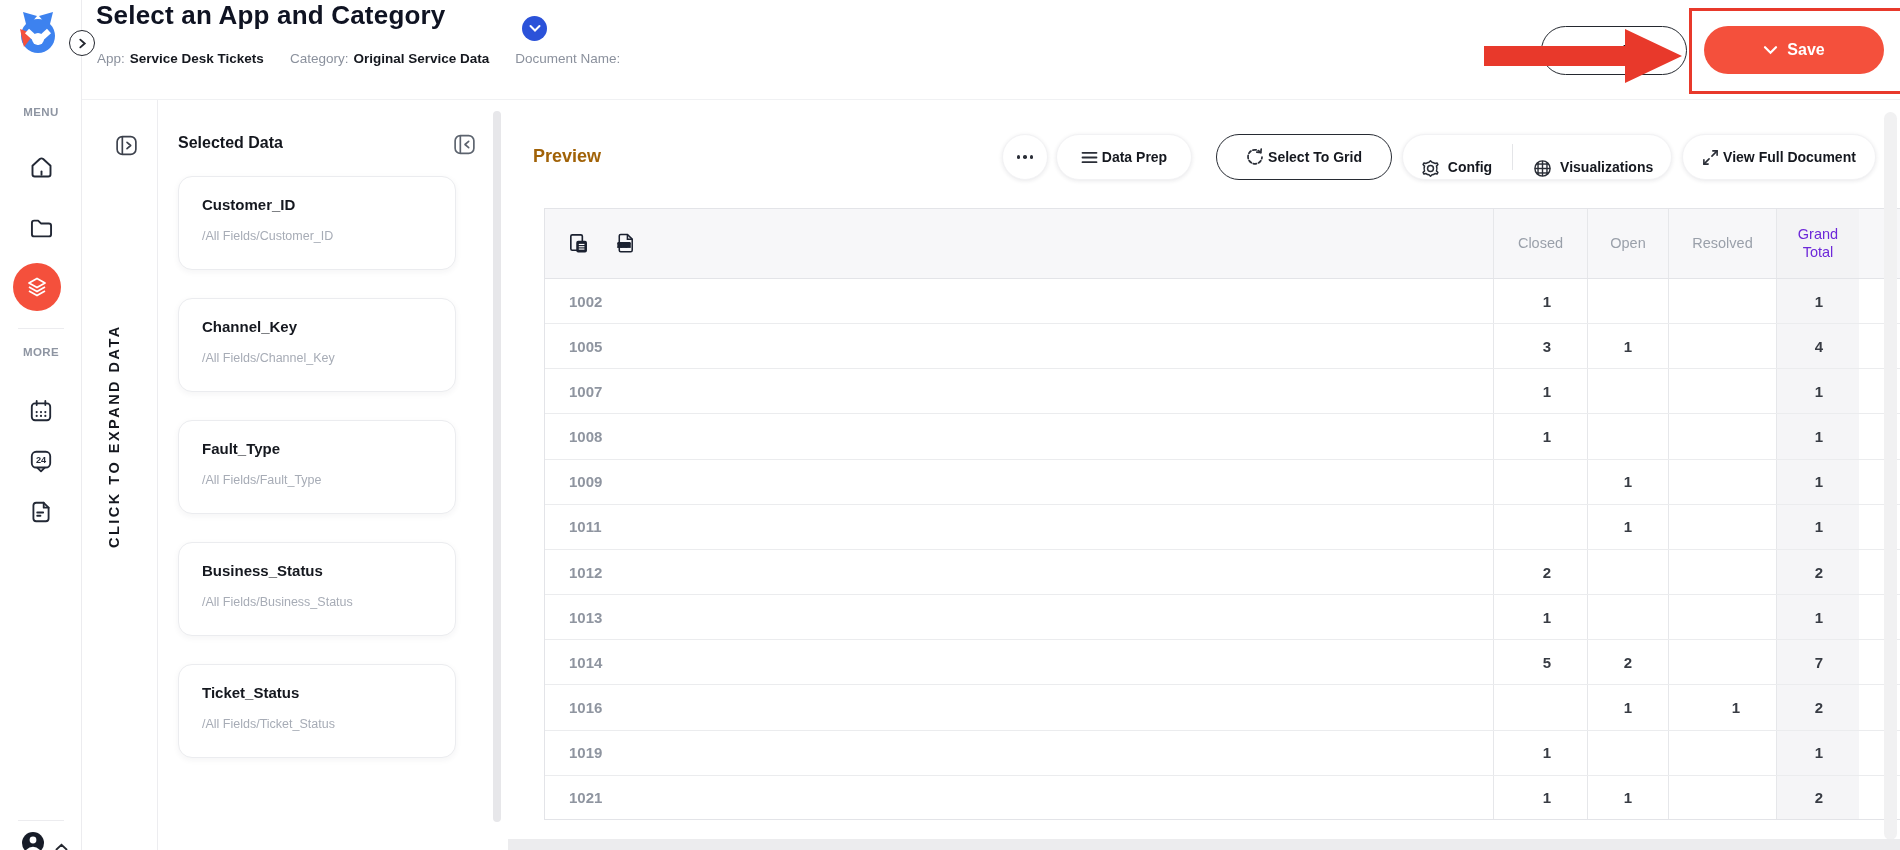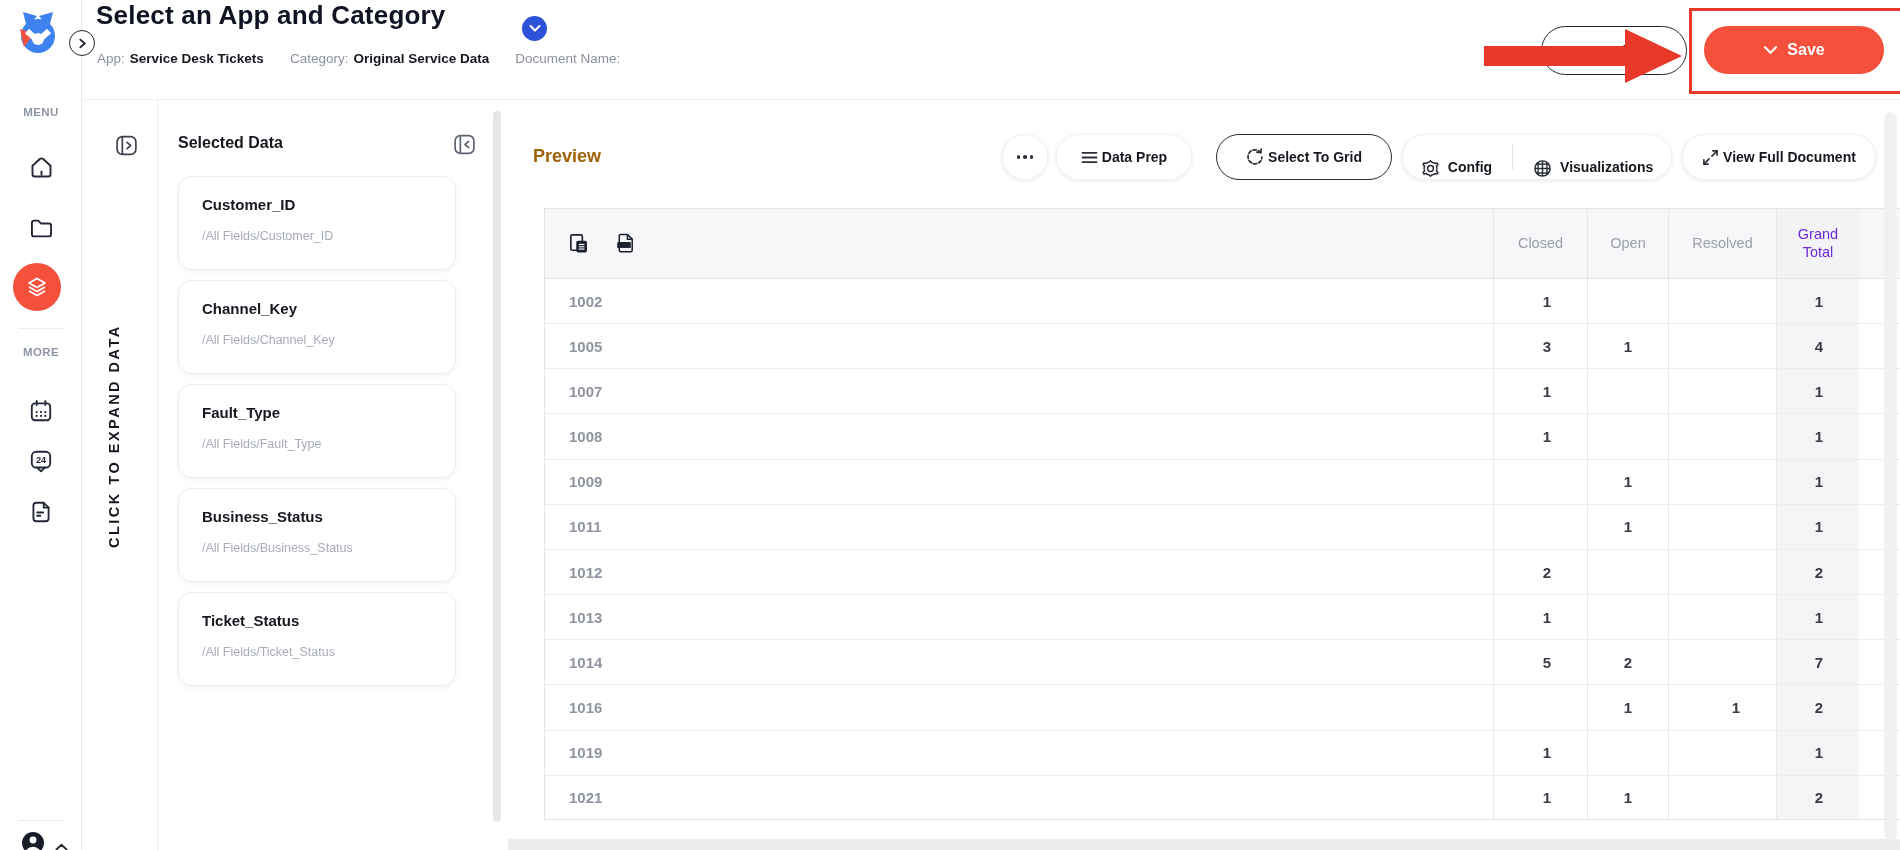--- a/index.html
+++ b/index.html
@@ -34,21 +34,21 @@
   
   .rail { position:absolute; left:82px; top:100px; width:76px; height:750px; background:#fff; border-right:1px solid #ededf0; }
   .rail-icon { position:absolute; left:32px; top:33px; cursor:pointer; color:#3c414c; }
   .rail-text { position:absolute; left:24px; top:108px; height:340px; writing-mode:vertical-rl; transform:rotate(180deg); font-size:14.5px; font-weight:600; letter-spacing:2.5px; color:#14171e; white-space:nowrap; cursor:pointer; }
 
   
   .panel { position:absolute; left:158px; top:100px; width:347px; height:750px; background:#fff; }
   .panel-title { position:absolute; left:20px; top:34px; font-size:16px; font-weight:700; color:#14171e; }
   .panel-collapse { position:absolute; left:294px; top:32px; cursor:pointer; color:#5c636e; }
   .cards { position:absolute; left:20px; top:76px; width:278px; }
-  .card { width:278px; height:94px; margin-bottom:10px; background:#fff; border:1px solid #ebecef; border-radius:14px; box-shadow:0 2px 6px rgba(30,35,50,.05); position:relative; cursor:pointer;text-decoration:underline; }
+  .card { width:278px; height:94px; margin-bottom:28px; background:#fff; border:1px solid #ebecef; border-radius:14px; box-shadow:0 2px 6px rgba(30,35,50,.05); position:relative; cursor:pointer;text-decoration:underline; }
   .card-title { position:absolute; left:23px; top:19px; font-size:15px; font-weight:700; color:#15181f; }
   .card-path { position:absolute; left:23px; top:52px; font-size:12.5px; color:#a7acb6; }
   .panel-scroll { position:absolute; left:335px; top:11px; width:8px; height:711px; border-radius:4px; background:#e7e7ea; cursor:pointer; }
 
   
   .preview { position:absolute; left:506px; top:100px; width:1394px; height:750px; background:#fff; }
   .preview-title { position:absolute; left:27px; top:46px; font-size:18px; font-weight:700; color:#a16207; }
   .pill { position:absolute; top:34px; height:46px; border-radius:23px; background:#fff; box-shadow:0 1px 4px rgba(25,30,45,.10); border:1px solid #f2f2f4; display:flex; align-items:center; justify-content:center; gap:4px; font-size:14px; font-weight:600; color:#15181f; cursor:pointer; }
   .pill .seg { display:flex; align-items:flex-start; gap:8px; cursor:pointer;margin-top:23px; }
   .pill .vdiv { width:1px; height:26px; background:#e4e5e8; margin:0 16px; }

